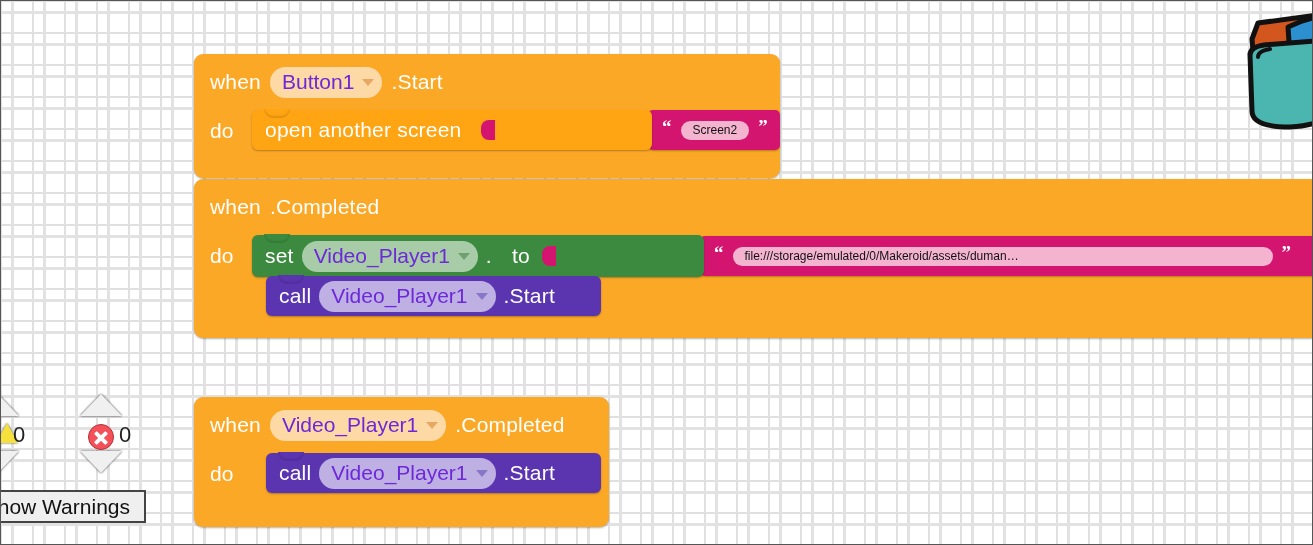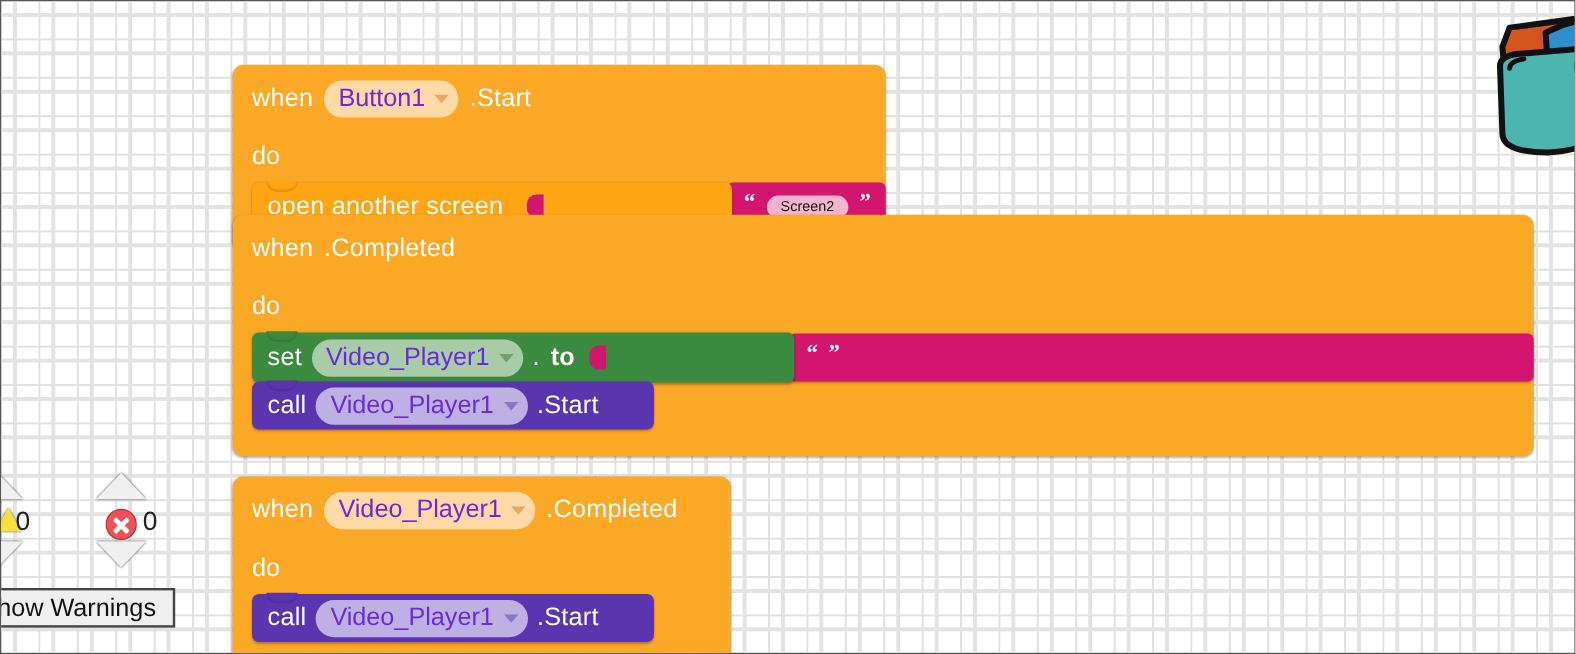--- a/index.html
+++ b/index.html
@@ -109,21 +109,20 @@
   .caret-orange { border-top: 7px solid #E8A763; }
   .caret-green  { border-top: 7px solid #6FA06F; }
   .caret-purple { border-top: 7px solid #8877C8; }
 
   
   .event-body {
     display: flex;
     align-items: flex-start;
     padding: 0 0 0 16px;
     min-height: 52px;
-    flex-direction: column;
   }
   .do-label {
     color: #ffffff;
     font-size: 21px;
     padding-top: 9px;
     width: 42px;
     flex: 0 0 42px;
   }
   .slot { position: relative; }
   .event-foot { height: 16px; }
@@ -135,21 +134,21 @@
     align-items: center;
     height: 40px;
     border-radius: 6px;
     padding: 0 10px 0 13px;
     gap: 8px;
     box-shadow: 0 1px 2px rgba(0,0,0,.28);
     white-space: nowrap;
   }
   .stmt-orange { background: #FFA412; }
   .stmt-green  { background: #3C8A3F; align-items: center; }
-  .stmt-purple { background: #5B34AF; }
+  .stmt-purple { background: #5B34AF; margin-left: 14px; }
 
   
   .stmt::before {
     content: "";
     position: absolute;
     top: -1px; left: 12px;
     width: 26px; height: 9px;
     background: inherit;
     border-radius: 0 0 10px 10px;
     box-shadow: inset 0 -2px 2px rgba(0,0,0,.12);
@@ -331,25 +330,26 @@
         <div class="slot">
 
           <div style="display:flex; align-items:center;">
             <div class="stmt stmt-green" style="height:42px; width:452px;">
               <span class="kw">set</span>
               <span class="dd dd-green">
                 <span>Video_Player1</span>
                 <i class="caret caret-green"></i>
               </span>
               <span class="kw">.</span>
-              <span class="kw" style="margin-left:1px;font-weight:bold;">to</span>
+              <span class="kw" style="margin-left:12px;">to</span>
               <span class="plug" style="margin-left:4px;"></span>
             </div>
             <div class="value-block" style="margin-left:-4px; width:620px;">
               <span class="quote">“</span>
+              <span class="txtfield" style="flex:1;">file:///storage/emulated/0/Makeroid/assets/duman…</span>
               <span class="quote">”</span>
             </div>
           </div>
 
           <div class="stmt stmt-purple" style="width:335px; margin-top:-1px;">
             <span class="kw">call</span>
             <span class="dd dd-purple">
               <span>Video_Player1</span>
               <i class="caret caret-purple"></i>
             </span>

